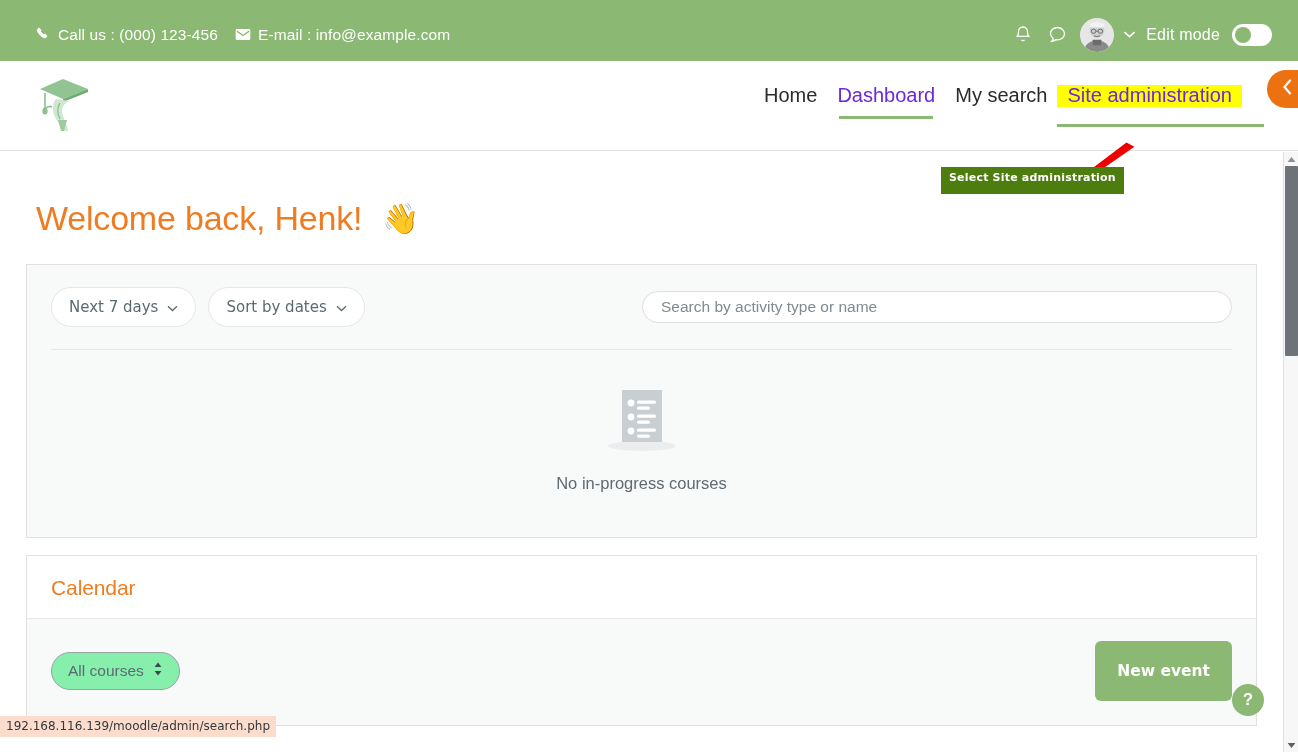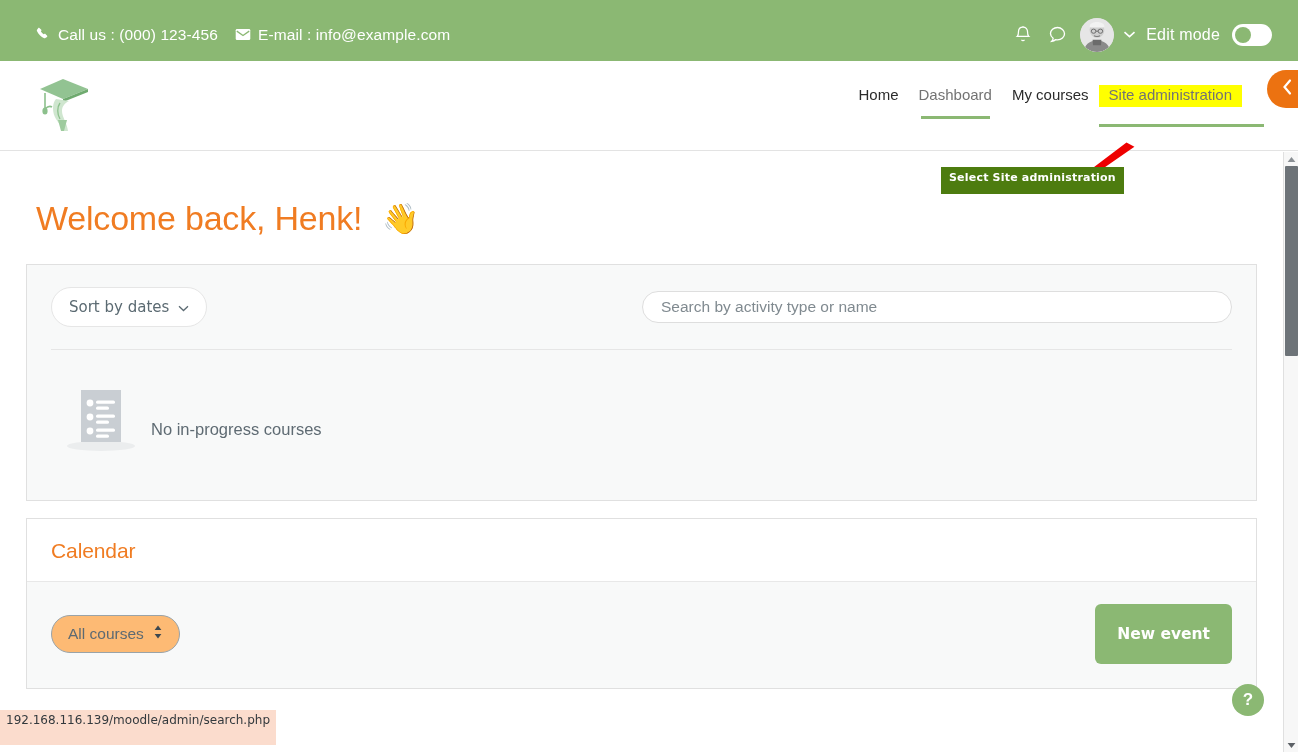--- a/index.html
+++ b/index.html
@@ -45,24 +45,24 @@
   
   .header {
     position: absolute; top: 61px; left: 0; width: 1298px; height: 90px;
     background: #ffffff; border-bottom: 1px solid #e3e3e3;
     display: flex; align-items: center; padding: 0 36px;
   }
   .logo { display: flex; align-items: center; gap: 5px; cursor: pointer; }
   .logo-text { font-size: 41px; color: #ec7211; letter-spacing: -.3px; font-weight: 400; }
   .nav { margin-left: auto; display: flex; align-items: flex-start; gap: 0; padding-right: 20px; position: relative; }
   .nav-item {
-    position: relative; padding: 0 10px 22px 10px; font-size: 15px;
+    position: relative; padding: 0 10px 22px 10px; font-size: 20px;
     color: #2b2b2b; cursor: pointer; white-space: nowrap; line-height: 20px;
   }
-  .nav-item.muted { color: #737373; }
+  .nav-item.muted { color: #6d28d9; }
   .nav-item.active-ul::after {
     content: ""; position: absolute; left: 12px; right: 12px; bottom: 8px;
     height: 3px; background: #8bb873;
   }
   .nav-item.highlight { background: #ffff00; padding-bottom: 2px; align-self: flex-start; }
   .nav-item.highlight.has-rule::after {
     content: ""; position: absolute; left: 0px; right: -22px; bottom: -20px;
     height: 3px; background: #8bb873;
   }
 
@@ -116,27 +116,27 @@
   .search-wrap { margin-left: auto; width: 590px; }
   .search-input {
     width: 100%; height: 32px; border: 1px solid #dedede; border-radius: 20px;
     padding: 0 18px; font-size: 15.5px; color: #666e74;
     background: #ffffff; outline: none; font-family: "Liberation Sans", sans-serif;
   }
   .search-input::placeholder { color: #808a90; }
 
   .divider { height: 1px; background: #e6e6e6; margin: 22px 0 0 0; }
 
-  .empty-state { padding: 34px 0 20px 0; display: flex; flex-direction: row; align-items: center; }
+  .empty-state { padding: 34px 0 20px 0; display: flex; flex-direction: column; align-items: center; }
   .empty-icon-wrap { position: relative; width: 100px; height: 72px; display: flex; justify-content: center; }
   .empty-caption { font-size: 16.5px; color: #5f6b73; margin-top: 18px; }
 
   .cal-controls { display: flex; align-items: center; }
   .select-box {
-    background: #fdba74; border: 1px solid #9aa3a8; border-radius: 20px;
+    background: #86efac; border: 1px solid #9aa3a8; border-radius: 20px;
     padding: 9px 16px; font-size: 15.5px; color: #5d6a72; cursor: pointer;
     display: inline-flex; align-items: center; gap: 9px;
   }
   .btn-green {
     margin-left: auto; background: #8bb873; color: #ffffff; border: none;
     border-radius: 6px; padding: 21px 22px; font-size: 15.5px; font-weight: bold;
     cursor: pointer; font-family: "DejaVu Sans", sans-serif;
   }
 
   
@@ -158,23 +158,23 @@
   }
   .sb-arrow.top { top: 0; }
   .sb-arrow.bottom { bottom: 0; }
   .sb-thumb {
     position: absolute; left: 1px; top: 14px; width: 13px; height: 190px;
     background: #6d7378; border-radius: 1px; cursor: pointer;
   }
 
   
   .status-url {
-    position: absolute; left: 0; bottom: 7px; z-index: 40;
+    position: absolute; left: 0; bottom: 15px; z-index: 40;
     background: #fbdccd; color: #33393d; font-size: 12px;
-    padding: 3px 6px 18px 6px; white-space: nowrap;
+    padding: 3px 6px 4px 6px; white-space: nowrap;
     font-family: "DejaVu Sans", sans-serif;
   }
 </style>
 </head>
 <body>
 
 <div id="app">
 
   <div class="topbar">
     <div class="contact-group">
@@ -253,21 +253,21 @@
           <path d="M24 30 C21 34 21 41 24 46" stroke="#8cc08c" stroke-width="1.3" fill="none"></path>
           <path d="M22 47 L31 47 L28 58 L25 58 Z" fill="#9ecb9e"></path>
           <ellipse cx="9" cy="38" rx="2.6" ry="3.6" fill="#8cc08c"></ellipse>
         </svg>
       </span>
     </div>
 
     <div class="nav">
       <span class="nav-item">Home</span>
       <span class="nav-item muted active-ul">Dashboard</span>
-      <span class="nav-item">My courses</span>
+      <span class="nav-item">My search</span>
       <span class="nav-item muted highlight has-rule">Site administration</span>
     </div>
   </div>
 
   <div class="side-tab">
     <span>
       <svg width="13" height="18" viewBox="0 0 13 18" fill="none" stroke="#ffffff" stroke-width="2.2" stroke-linecap="round">
           <path d="M9 2.5L3.5 9 9 15.5"></path>
         </svg>
     </span>
@@ -277,20 +277,28 @@
     <div class="content">
 
       <div class="welcome">
         <span>Welcome back, Henk!</span>
         <span class="wave">👋</span>
       </div>
 
       <div class="card">
         <div class="card-body">
           <div class="filters-row">
+            <span class="pill-btn">
+              <span>Next 7 days</span>
+              <span>
+                <svg width="11" height="7" viewBox="0 0 11 7" fill="none" stroke="#5b6a72" stroke-width="1.3">
+                    <path d="M1 1.3L5.5 5.5 10 1.3"></path>
+                  </svg>
+              </span>
+            </span>
             <span class="pill-btn">
               <span>Sort by dates</span>
               <span>
                 <svg width="11" height="7" viewBox="0 0 11 7" fill="none" stroke="#5b6a72" stroke-width="1.3">
                     <path d="M1 1.3L5.5 5.5 10 1.3"></path>
                   </svg>
               </span>
             </span>
             <span class="search-wrap">
               <input class="search-input" type="text" placeholder="Search by activity type or name" style="">

